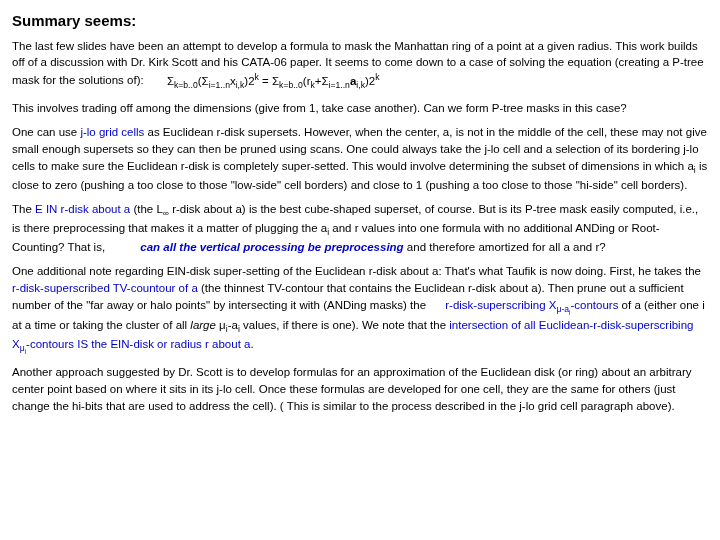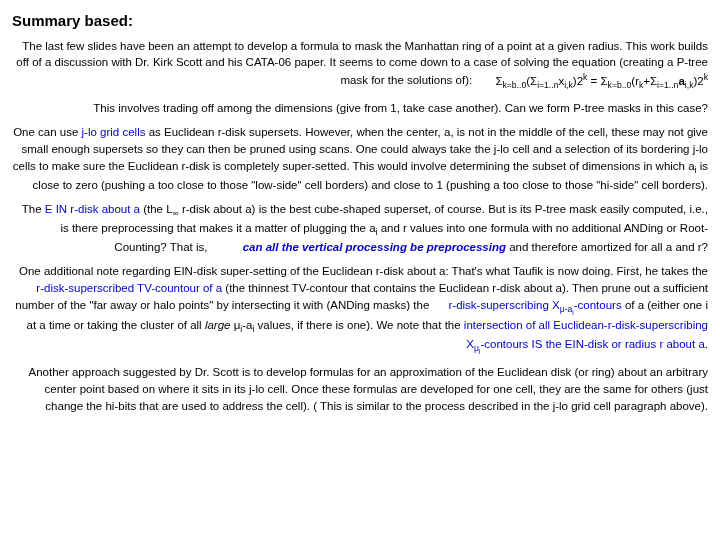--- a/index.html
+++ b/index.html
@@ -13,21 +13,20 @@
       padding: 10px 12px;
       line-height: 1.45;
     }
     h1 {
       font-size: 15px;
       font-weight: bold;
       margin-bottom: 6px;
     }
     p {
       margin-bottom: 8px;
-      text-align: right;
     }
     .formula-inline {
       display: inline-block;
       vertical-align: middle;
     }
     .highlight-blue {
       color: #0000cc;
       font-weight: normal;
     }
     .highlight-italic-blue {
@@ -38,21 +37,21 @@
     }
     .italic-blue {
       color: #0000cc;
     }
     sup { font-size: 0.75em; vertical-align: super; }
     sub { font-size: 0.75em; vertical-align: sub; }
   </style>
 </head>
 <body>
 
-<h1>Summary based:</h1>
+<h1>Summary seems:</h1>
 
 <p>
   <span>The last few slides have been an attempt to develop a formula to mask the Manhattan ring of a point at a given radius.  This work builds off of a discussion with Dr. Kirk Scott and his CATA-06 paper.  It seems to come down to a case of solving the equation (creating a P-tree mask for the solutions of):</span>
   <span class="formula-inline" style="margin-left: 20px;">
     Σ<sub>k=b..0</sub>(Σ<sub>i=1..n</sub>x<sub>i,k</sub>)2<sup>k</sup> = Σ<sub>k=b..0</sub>(r<sub>k</sub>+Σ<sub>i=1..n</sub><strong>a</strong><sub>i,k</sub>)2<sup>k</sup>
   </span>
 </p>
 
 <p>
   This involves trading off among the dimensions (give from 1, take case another). Can we form P-tree masks in this case?

